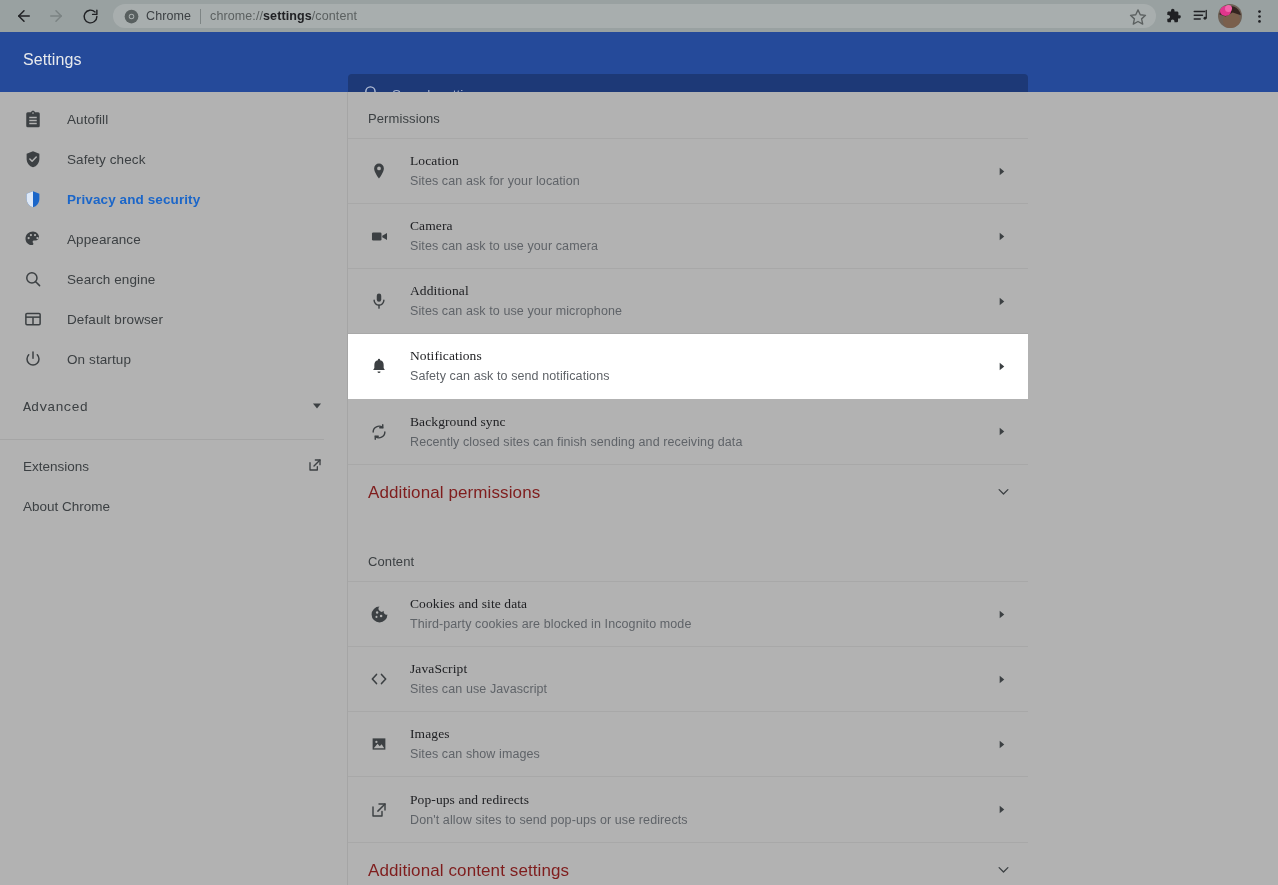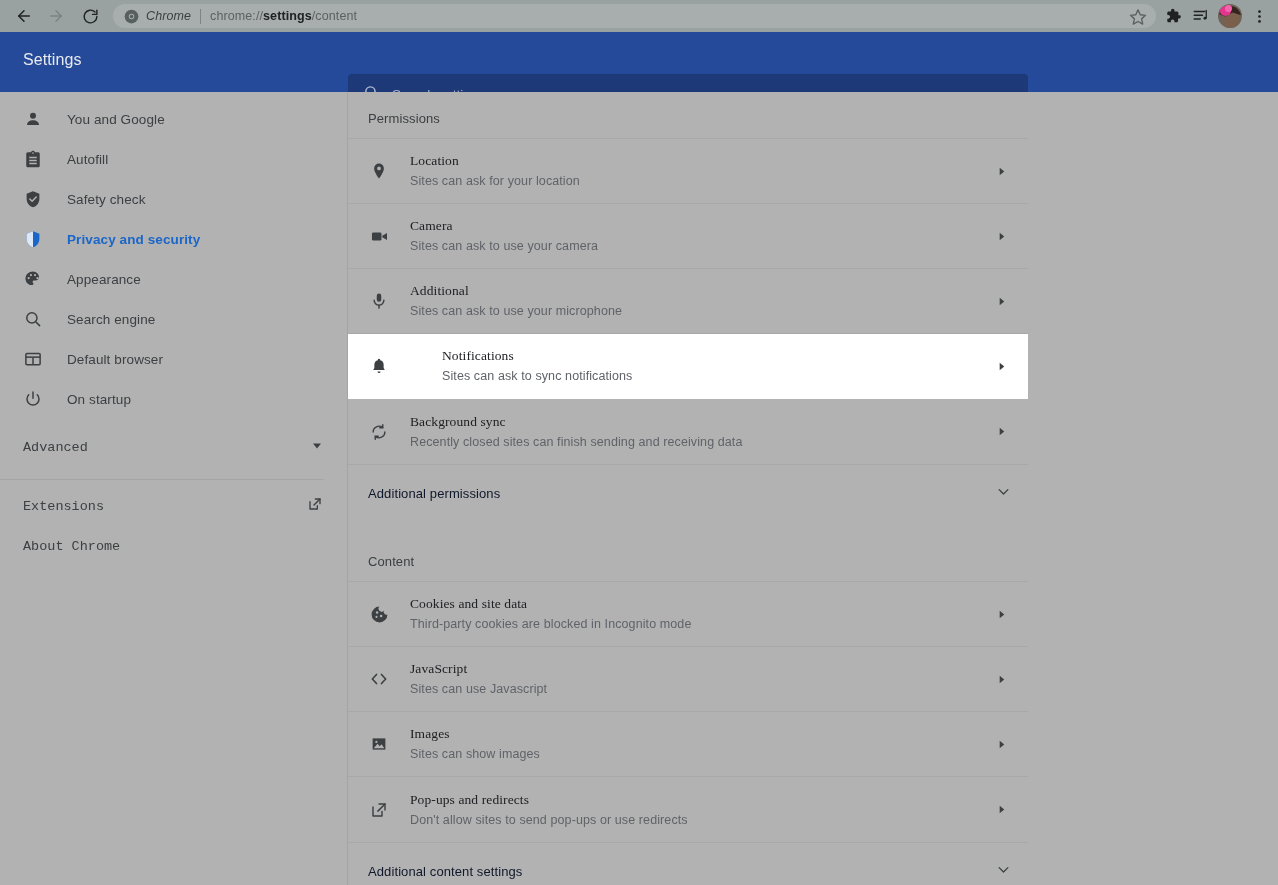--- a/index.html
+++ b/index.html
@@ -30,21 +30,20 @@
   #omnibox {
     position: absolute; left: 113px; top: 4px;
     width: 1043px; height: 24px;
     background: #a8aeae;
     border-radius: 12px;
     display: flex; align-items: center;
   }
   #chrome-chip {
     display: flex; align-items: center;
     margin-left: 11px;
-    font-style: italic;
   }
   #chrome-logo-icon { width: 15px; height: 15px; flex: none; }
   #chrome-chip-label {
     font-size: 12.5px; color: #3c4043;
     margin-left: 7px; letter-spacing: .1px;
   }
   #omnibox-divider {
     width: 1px; height: 15px; background: #7e8585;
     margin: 0 9px;
   }
@@ -150,21 +149,21 @@
   #sidebar-item-advanced {
     height: 40px; display: flex; align-items: center;
     padding-left: 23px; padding-right: 24px;
     color: #3c4043; font-size: 13.5px; margin-top: 8px;
   }
   #sidebar-item-advanced .adv-label { flex: 1; font-family: Liberation Mono, monospace; }
   #sidebar-divider {
     height: 1px; background: #a5a5a5;
     margin: 12px 23px 0 0;
   }
-  #sidebar-footer { padding-top: 6px; font-family: Liberation Mono, monospace; }
+  #sidebar-footer { padding-top: 6px; }
   .side-foot {
     height: 40px; display: flex; align-items: center;
     padding-left: 23px; padding-right: 24px;
     color: #3c4043; font-size: 13.5px;
   }
   .side-foot .sf-label { flex: 1; }
 
   
   #settings-main {
     position: absolute; left: 348px; top: 0;
@@ -184,21 +183,20 @@
     height: 65px; display: flex; align-items: center;
     padding: 0 17px 0 20px;
     border-bottom: 1px solid #a8a8a8;
     position: relative;
   }
   .settings-row:last-child { border-bottom: none; }
   .settings-row.highlighted {
     background: #ffffff;
     border-bottom-color: transparent;
     z-index: 2;
-    gap: 32px;
   }
   .row-icon {
     width: 22px; height: 22px; flex: none;
     display: flex; align-items: center; justify-content: center;
     margin-right: 20px;
   }
   .row-text { flex: 1; min-width: 0; }
   .row-title {
     font-size: 13.5px; color: #202124;
     letter-spacing: .1px; line-height: 18px; font-family: Liberation Serif, serif;
@@ -207,21 +205,21 @@
     font-size: 12.5px; color: #5f6368;
     letter-spacing: .1px; line-height: 18px; margin-top: 2px;
   }
   .row-arrow { flex: none; width: 20px; display: flex; justify-content: center; }
 
   .expand-row {
     height: 56px; display: flex; align-items: center;
     padding: 0 17px 0 20px;
   }
   .expand-row .er-label {
-    flex: 1; font-size: 13px; color: #0f172a; letter-spacing: .1px;
+    flex: 1; font-size: 17px; color: #7f1d1d; letter-spacing: .1px;
   }
   .spacer-gap { height: 14px; }
 </style>
 </head>
 <body>
 
 <div id="browser-toolbar">
 
   <div class="nav-btn" id="nav-back">
     <span>
@@ -312,29 +310,20 @@
     </span>
     <input id="settings-search-input" type="text" placeholder="Search settings" style="">
   </div>
 </div>
 
 <div id="settings-body">
 
   <div id="sidebar">
     <div id="sidebar-items">
 
-      <div class="side-item">
-        <span class="si-icon">
-          <svg width="18" height="18" viewBox="0 0 24 24" fill="#3c4043">
-            <circle cx="12" cy="7.5" r="4"></circle>
-              <path d="M4 20c0-4 3.6-6.5 8-6.5s8 2.5 8 6.5z"></path>
-          </svg>
-        </span>
-        <span class="si-label">You and Google</span>
-      </div>
 
       <div class="side-item">
         <span class="si-icon">
           <svg width="18" height="18" viewBox="0 0 24 24" fill="#3c4043">
             <path d="M19 3h-4.2c-.4-1.2-1.5-2-2.8-2S9.6 1.8 9.2 3H5a2 2 0 0 0-2 2v16a2 2 0 0 0 2 2h14a2 2 0 0 0 2-2V5a2 2 0 0 0-2-2zm-7 0a1.1 1.1 0 1 1 0 2.2A1.1 1.1 0 0 1 12 3zm5 16H7v-2h10zm0-4H7v-2h10zm0-4H7V9h10z"></path>
           </svg>
         </span>
         <span class="si-label">Autofill</span>
       </div>
 
@@ -489,21 +478,21 @@
 
       <div class="settings-row highlighted">
         <span class="row-icon">
           <svg width="18" height="18" viewBox="0 0 24 24" fill="#3c4043">
             <path d="M12 2.2a1.5 1.5 0 0 0-1.5 1.5v.6A6.2 6.2 0 0 0 5.8 10.4v4.2l-1.6 2.6h15.6l-1.6-2.6v-4.2a6.2 6.2 0 0 0-4.7-6.1v-.6A1.5 1.5 0 0 0 12 2.2z"></path>
             <path d="M10 19.4a2 2 0 0 0 4 0z"></path>
           </svg>
         </span>
         <div class="row-text">
           <div class="row-title">Notifications</div>
-          <div class="row-sub">Sites can ask to sync notifications</div>
+          <div class="row-sub">Safety can ask to send notifications</div>
         </div>
         <span class="row-arrow">
           <svg width="11" height="11" viewBox="0 0 24 24" fill="#3c4043">
               <polygon points="8 4 18 12 8 20"></polygon>
             </svg>
         </span>
       </div>
 
       <div class="settings-row">
         <span class="row-icon">

